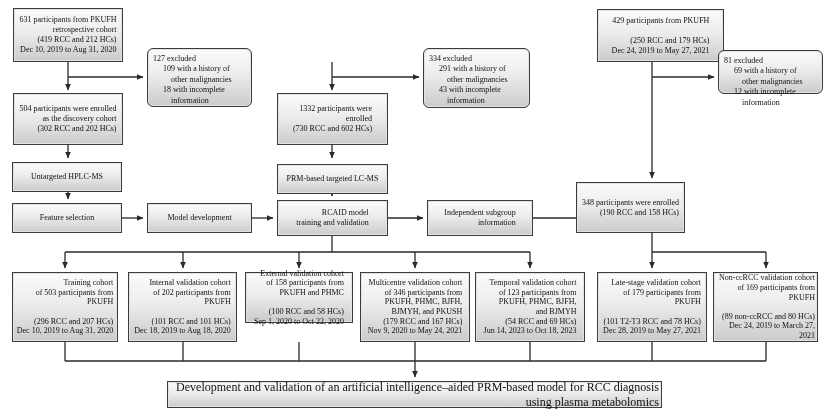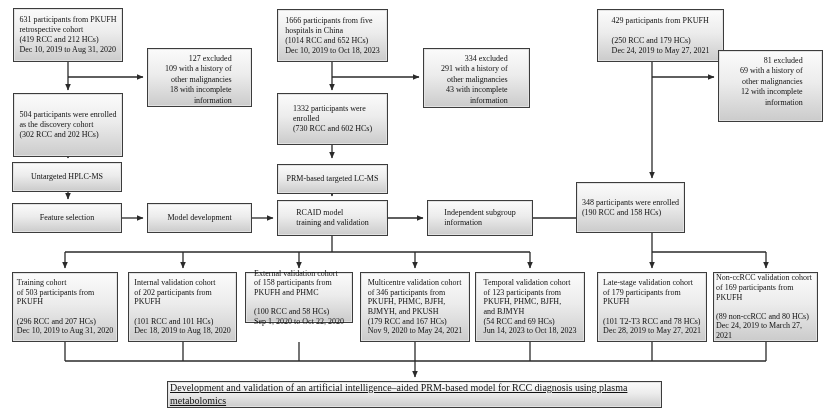--- a/index.html
+++ b/index.html
@@ -12,37 +12,38 @@
     overflow:hidden;
   }
   .node{
     position:absolute;
     box-sizing:border-box;
     border:1.6px solid #3c3c3c;
     background:linear-gradient(180deg,#fbfbfb 0%,#ececec 45%,#cbcbcb 100%);
     display:flex;
     align-items:center;
     justify-content:center;
-    text-align:left;
+    text-align:right;
     white-space:pre-line;
     font-size:8px;
     line-height:1.25;
     padding:1px 2px;
     box-shadow:0 0 0 1px #e2e2e2 inset;
   }
   .node.tall{line-height:1.2;}
   .node.excluded{
     align-items:flex-start;
     justify-content:flex-start;
-    text-align:right;
+    text-align:left;
     white-space:pre;
     padding:5px 0 0 5px;
     line-height:1.3;
+    border-radius:6px;
   }
-  .node.final{font-size:10px;text-decoration:underline;}
+  .node.final{font-size:12px;}
   #connectors{position:absolute;left:0;top:0;pointer-events:none;}
 </style>
 </head>
 <body>
 
 <div id="figure">
 
   <svg id="connectors" width="832" height="418" viewBox="0 0 832 418">
     <defs>
       <marker id="ah" markerUnits="userSpaceOnUse" markerWidth="9" markerHeight="8" refX="6.5" refY="3" orient="auto">
@@ -90,40 +91,36 @@
 
   <div class="node" style="left:13px;top:8px;width:110px;height:54px">631 participants from PKUFH
 retrospective cohort
 (419 RCC and 212 HCs)
 Dec 10, 2019 to Aug 31, 2020</div>
   <div class="node excluded" style="left:147px;top:48px;width:105px;height:59px">127 excluded
      109 with a history of
          other malignancies
      18 with incomplete
          information</div>
-  <div class="node" style="left:277px;top:9px;width:111px;height:53px">1666 participants from five
-hospitals in China
-(1014 RCC and 652 HCs)
-Dec 10, 2019 to Oct 18, 2023</div>
   <div class="node excluded" style="left:423px;top:48px;width:107px;height:60px">334 excluded
      291 with a history of
          other malignancies
      43 with incomplete
          information</div>
   <div class="node" style="left:597px;top:9px;width:127px;height:53px">429 participants from PKUFH
 
 (250 RCC and 179 HCs)
 Dec 24, 2019 to May 27, 2021</div>
-  <div class="node excluded" style="left:718px;top:50px;width:105px;height:72px">81 excluded
+  <div class="node excluded" style="left:718px;top:50px;width:105px;height:44px">81 excluded
      69 with a history of
          other malignancies
      12 with incomplete
          information</div>
 
-  <div class="node" style="left:13px;top:93px;width:110px;height:64px">504 participants were enrolled
+  <div class="node" style="left:13px;top:93px;width:110px;height:52px">504 participants were enrolled
 as the discovery cohort
 (302 RCC and 202 HCs)</div>
   <div class="node" style="left:277px;top:93px;width:111px;height:52px">1332 participants were
 enrolled
 (730 RCC and 602 HCs)</div>
 
   <div class="node" style="left:12px;top:162px;width:110px;height:30px">Untargeted HPLC-MS</div>
   <div class="node" style="left:277px;top:164px;width:111px;height:30px">PRM-based targeted LC-MS</div>
 
   <div class="node" style="left:12px;top:203px;width:110px;height:30px">Feature selection</div>

